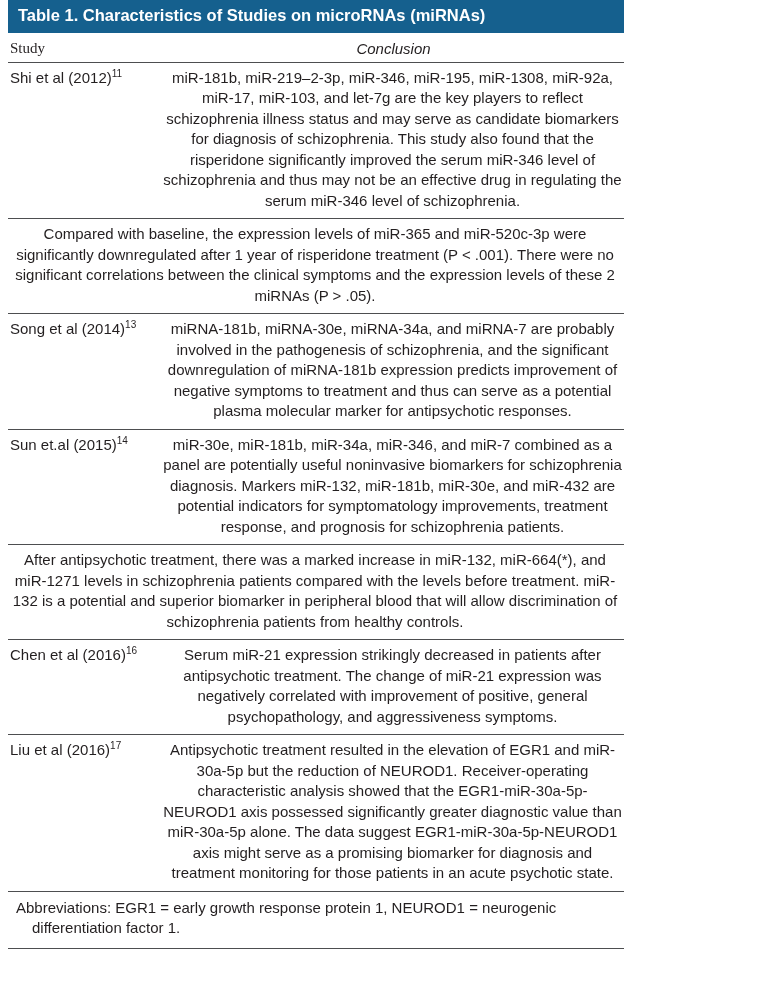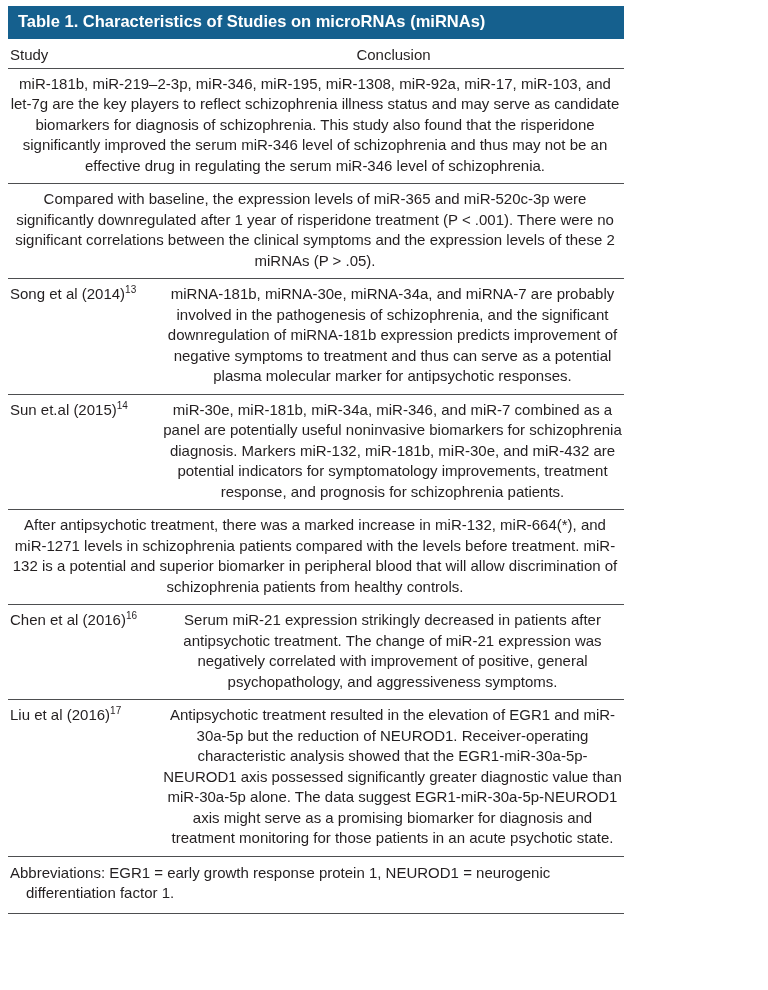--- a/index.html
+++ b/index.html
@@ -6,45 +6,47 @@
   html, body { background: #ffffff; }
   body {
     font-family: "Liberation Sans", "DejaVu Sans", sans-serif;
     color: #231f20;
     -webkit-font-smoothing: antialiased;
   }
   .page {
     width: 632px;
     min-height: 990px;
     background: #ffffff;
-    padding: 6px 8px 12px 8px;
+    padding: 0 8px 12px 8px;
   }
   .title-bar {
     background: var(--header-bg, #15608e);
     color: var(--header-text, #ffffff);
     font-weight: bold;
     font-size: 16.5px;
     line-height: 1.2;
     padding: 6px 10px 7px 10px;
   }
   .thead {
     display: flex;
     align-items: flex-end;
     font-size: 15px;
     padding: 7px 0 5px 0;
     border-bottom: 1px solid var(--rule, #4d4e50);
   }
   .col-study {
     width: 155px;
     flex-shrink: 0;
     padding-left: 2px;
+    font-family: Liberation Serif, serif;
   }
   .col-conclusion {
     flex: 1;
     text-align: center;
+    font-style: italic;
   }
   .trow {
     display: flex;
     font-size: 15px;
     line-height: 20.5px;
     padding: 5px 0 7px 0;
     border-bottom: 1px solid var(--rule, #4d4e50);
   }
   .cell-study {
     width: 155px;
@@ -64,38 +66,42 @@
   .footnote {
     font-size: 15px;
     line-height: 20.5px;
     padding: 6px 2px 9px 2px;
     border-bottom: 1px solid var(--rule, #4d4e50);
   }
   .footnote-text {
     display: block;
     padding-left: 16px;
     text-indent: -16px;
+    margin-left: 6px;
   }
 </style>
 </head>
 <body>
 
 <div class="page">
 
   <div class="title-bar">
     <span>Table 1. Characteristics of Studies on microRNAs (miRNAs)</span>
   </div>
 
   <div class="thead">
     <div class="col-study">Study</div>
     <div class="col-conclusion">Conclusion</div>
   </div>
 
   <div id="table-body">
   <div class="trow">
+    <div class="cell-study">
+      <span>Shi et al (2012)</span><sup class="cite">11</sup>
+    </div>
     <div class="cell-conclusion">miR-181b, miR-219–2-3p, miR-346, miR-195, miR-1308, miR-92a, miR-17, miR-103, and let-7g are the key players to reflect schizophrenia illness status and may serve as candidate biomarkers for diagnosis of schizophrenia. This study also found that the risperidone significantly improved the serum miR-346 level of schizophrenia and thus may not be an effective drug in regulating the serum miR-346 level of schizophrenia.</div>
   </div>
 
   <div class="trow">
     <div class="cell-conclusion">Compared with baseline, the expression levels of miR-365 and miR-520c-3p were significantly downregulated after 1 year of risperidone treatment (P &lt; .001). There were no significant correlations between the clinical symptoms and the expression levels of these 2 miRNAs (P &gt; .05).</div>
   </div>
 
   <div class="trow">
     <div class="cell-study">
       <span>Song et al (2014)</span><sup class="cite">13</sup>

